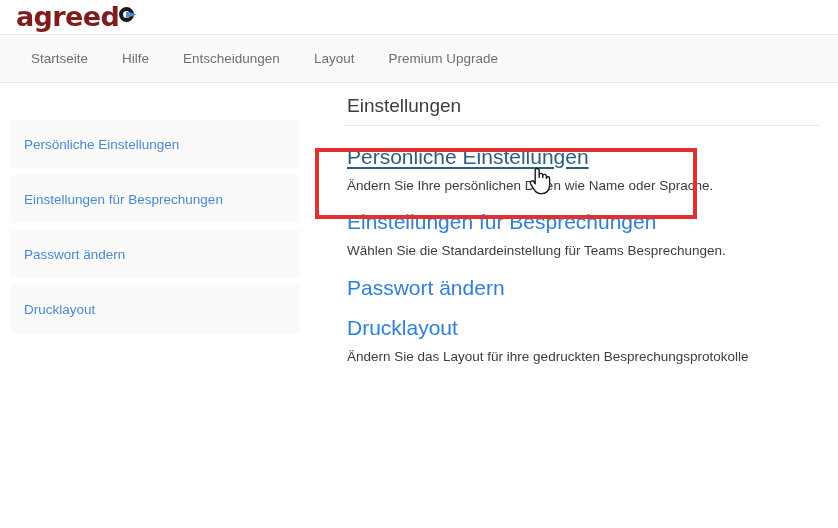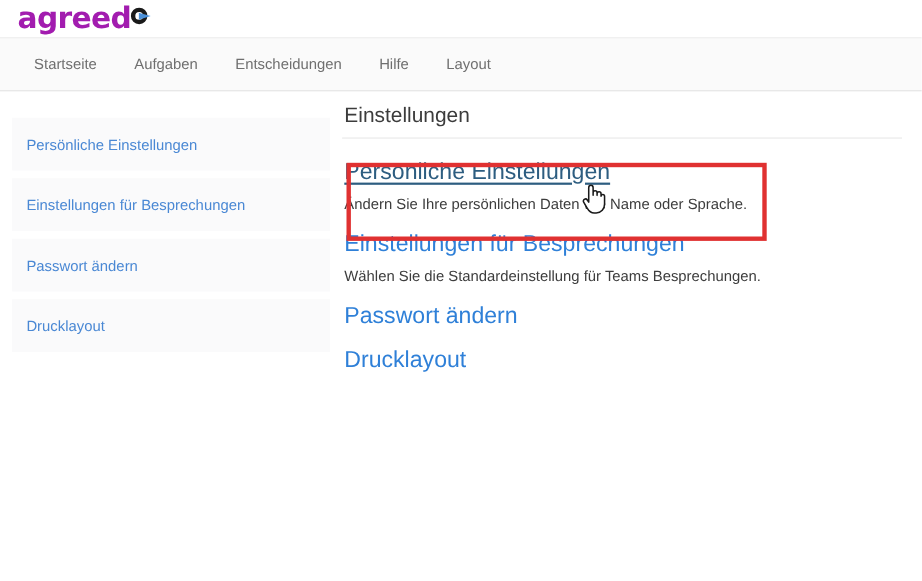--- a/index.html
+++ b/index.html
@@ -29,21 +29,21 @@
     display: flex;
     align-items: center;
     position: relative;
     top: -1px;
   }
   .logo-text {
     font-family: "DejaVu Sans", sans-serif;
     font-size: 27px;
     font-weight: bold;
     letter-spacing: -0.6px;
-    color: #a21caf;
+    color: #7f1d1d;
     line-height: 1;
   }
   .logo-mark {
     position: relative;
     width: 23px;
     height: 23px;
     margin-left: 0px;
   }
   .logo-mark .ring {
     position: absolute;
@@ -106,20 +106,21 @@
     color: #4a88d4;
   }
 
   
   .main {
     flex: 1 1 auto;
     padding-top: 12px;
     padding-right: 18px;
     box-sizing: border-box;
     position: relative;
+    margin-left: 34px;
   }
   .page-title {
     font-size: 19px;
     color: #3c3c3c;
     font-weight: normal;
     margin: 0 0 8px 0;
     padding-left: 2px;
   }
   .title-rule {
     border: 0;
@@ -183,24 +184,24 @@
       <span class="ring"></span>
       <svg class="arrow" width="12" height="12" viewBox="0 0 12 12" aria-hidden="true">
         <polygon points="0,1.5 11,4.5 0,8" fill="#4a90d9"></polygon>
       </svg>
     </span>
   </div>
 </div>
 
 <div class="navbar">
   <a class="nav-item">Startseite</a>
-  <a class="nav-item">Aufgaben</a>
+  <a class="nav-item">Hilfe</a>
   <a class="nav-item">Entscheidungen</a>
-  <a class="nav-item">Hilfe</a>
   <a class="nav-item">Layout</a>
+  <a class="nav-item">Premium Upgrade</a>
 </div>
 
 <div class="content">
 
   <div class="sidebar">
     <div class="side-item">
       <span class="side-item-label">Persönliche Einstellungen</span>
     </div>
     <div class="side-item">
       <span class="side-item-label">Einstellungen für Besprechungen</span>
@@ -226,20 +227,21 @@
       <a class="section-link">Einstellungen für Besprechungen</a>
       <div class="section-desc">Wählen Sie die Standardeinstellung für Teams Besprechungen.</div>
     </div>
 
     <div class="section">
       <a class="section-link">Passwort ändern</a>
     </div>
 
     <div class="section">
       <a class="section-link">Drucklayout</a>
+      <div class="section-desc">Ändern Sie das Layout für ihre gedruckten Besprechungsprotokolle</div>
     </div>
   </div>
 </div>
 
 <div class="highlight-box" style="border-color: rgb(224, 49, 49);"></div>
 
 <div class="cursor" style="left: 528px; top: 166px;">
   <svg width="24" height="30" viewBox="0 0 24 30" aria-hidden="true">
     <path d="M7.2,15.0 L7.2,4.6 C7.2,3.4 8.1,2.5 9.2,2.5 C10.3,2.5 11.2,3.4 11.2,4.6
              L11.2,11.4 L11.2,9.2 C11.2,8.2 12.0,7.4 13.0,7.4 C14.0,7.4 14.8,8.2 14.8,9.2

